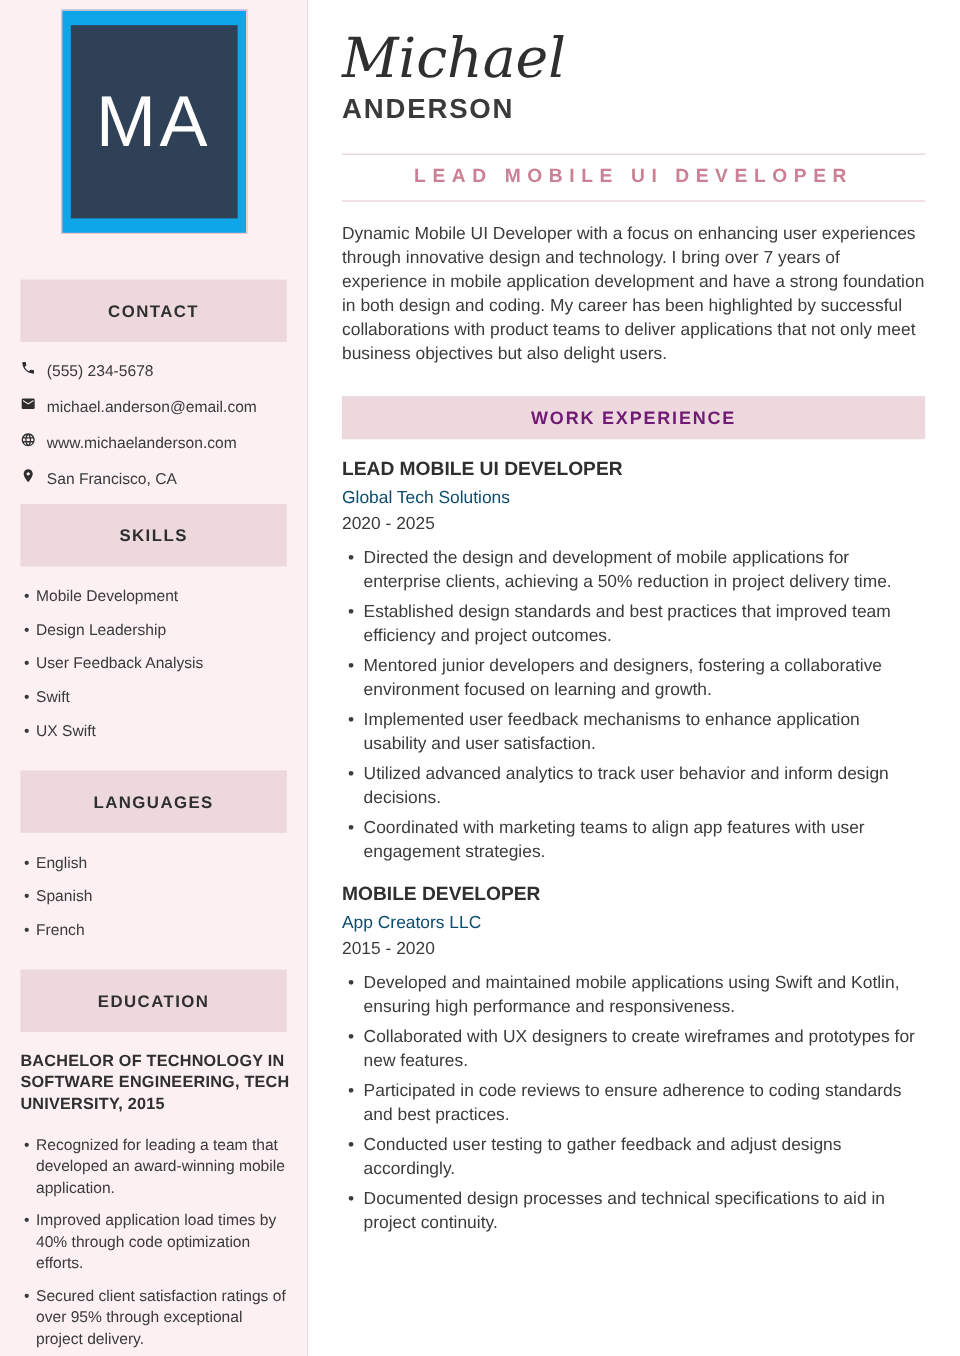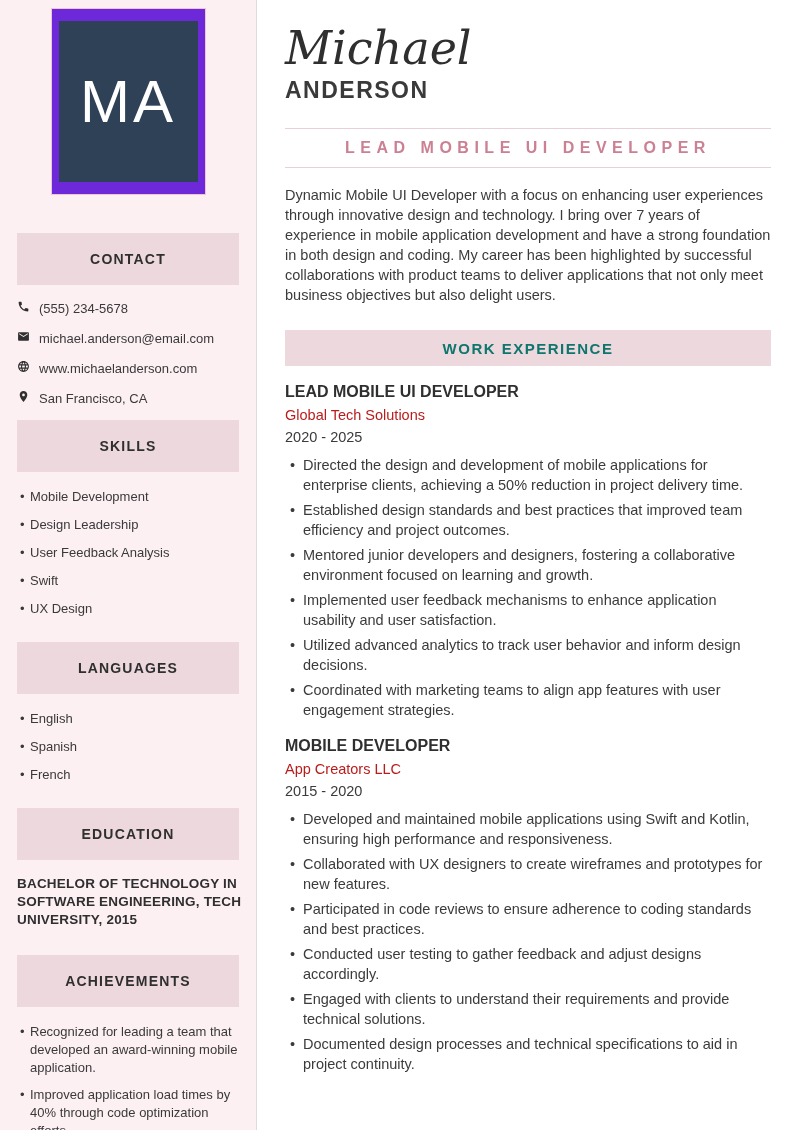--- a/index.html
+++ b/index.html
@@ -15,21 +15,21 @@
   
   .sidebar {
     width: 257px; height: 100%;
     background: #fcf0f3;
     border-right: 1px solid #dcdcdc;
     flex-shrink: 0;
   }
   .avatar-frame {
     width: 155px; height: 187px;
     margin: 8px auto 0;
-    background: #6d28d9;
+    background: #0ea5e9;
     border: 1px solid #f0c6d1;
     display: flex; align-items: center; justify-content: center;
   }
   .avatar-box {
     width: 139px; height: 161px;
     background: #2f4157;
     display: flex; align-items: center; justify-content: center;
   }
   .avatar-initials {
     color: #ffffff;
@@ -89,25 +89,25 @@
   }
   .summary {
     margin-top: 17px;
     font-size: 14.5px; line-height: 20px; color: #3b3b3b;
   }
   .main-band {
     margin-top: 25px;
     height: 36px;
     background: #ecd8dd;
     display: flex; align-items: center; justify-content: center;
-    font-weight: bold; font-size: 15px; letter-spacing: 1.5px; color: #0f766e;
+    font-weight: bold; font-size: 15px; letter-spacing: 1.5px; color: #701a75;
   }
   .job { margin-top: 17px; }
   .job-title { font-size: 16px; font-weight: bold; color: #2f2f2f; }
-  .job-company { font-size: 14.5px; margin-top: 6px; color: #b91c1c; }
+  .job-company { font-size: 14.5px; margin-top: 6px; color: #0c4a6e; }
   .job-dates { font-size: 14.5px; margin-top: 6px; color: #3b3b3b; }
   .job-bullets { list-style: none; margin: 10px 0 0; padding: 0 0 0 18px; }
   .job-bullets li {
     position: relative; padding-left: 0;
     font-size: 14.5px; line-height: 20px; margin-bottom: 5px; color: #3b3b3b;
   }
   .job-bullets li::before { content: "•"; position: absolute; left: -13px; top: 0; }
 </style>
 </head>
 <body>
@@ -149,34 +149,33 @@
         <span>San Francisco, CA</span>
       </div>
     </div>
 
     <div class="side-band band-skills">SKILLS</div>
     <ul class="side-list">
       <li>Mobile Development</li>
       <li>Design Leadership</li>
       <li>User Feedback Analysis</li>
       <li>Swift</li>
-      <li>UX Design</li>
+      <li>UX Swift</li>
     </ul>
 
     <div class="side-band band-languages">LANGUAGES</div>
     <ul class="side-list">
       <li>English</li>
       <li>Spanish</li>
       <li>French</li>
     </ul>
 
     <div class="side-band band-education">EDUCATION</div>
     <div class="education-text">BACHELOR OF TECHNOLOGY IN SOFTWARE ENGINEERING, TECH UNIVERSITY, 2015</div>
 
-    <div class="side-band band-achievements">ACHIEVEMENTS</div>
     <ul class="side-list achievements-list">
       <li>Recognized for leading a team that developed an award-winning mobile application.</li>
       <li>Improved application load times by 40% through code optimization efforts.</li>
       <li>Secured client satisfaction ratings of over 95% through exceptional project delivery.</li>
     </ul>
   </aside>
 
   <main class="main">
 
     <h1 class="first-name">Michael</h1>
@@ -206,19 +205,18 @@
 
     <section class="job">
       <div class="job-title">MOBILE DEVELOPER</div>
       <div class="job-company">App Creators LLC</div>
       <div class="job-dates">2015 - 2020</div>
       <ul class="job-bullets">
         <li>Developed and maintained mobile applications using Swift and Kotlin, ensuring high performance and responsiveness.</li>
         <li>Collaborated with UX designers to create wireframes and prototypes for new features.</li>
         <li>Participated in code reviews to ensure adherence to coding standards and best practices.</li>
         <li>Conducted user testing to gather feedback and adjust designs accordingly.</li>
-        <li>Engaged with clients to understand their requirements and provide technical solutions.</li>
         <li>Documented design processes and technical specifications to aid in project continuity.</li>
       </ul>
     </section>
 
   </main>
 </div>
 
 </body></html>

